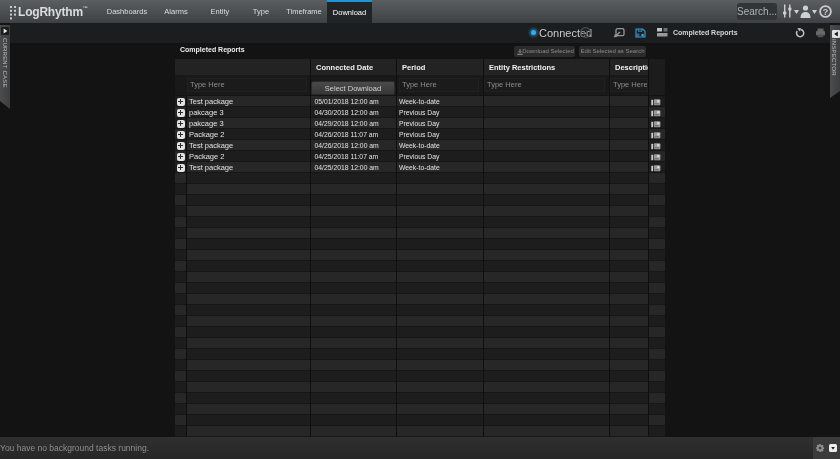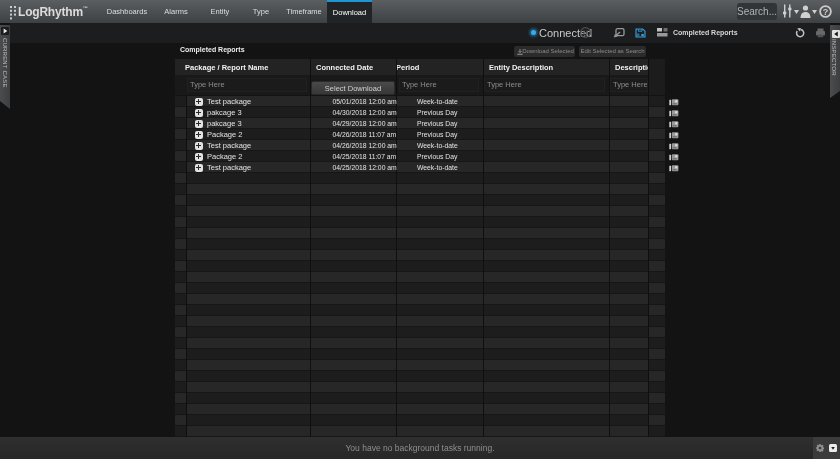--- a/index.html
+++ b/index.html
@@ -60,35 +60,35 @@
     #1d1d1d 11px, #1d1d1d 21px, #161616 21px, #161616 22px); }
 #gexp { position:absolute; left:0; top:37px; width:11px; height:341px;
   background:repeating-linear-gradient(180deg,
     #1d1d1d 0px, #1d1d1d 10px, #161616 10px, #161616 11px,
     #272727 11px, #272727 21px, #161616 21px, #161616 22px); }
 #gico { position:absolute; left:473px; top:37px; width:17px; height:341px;
   background:repeating-linear-gradient(180deg,
     #1d1d1d 0px, #1d1d1d 10px, #161616 10px, #161616 11px,
     #272727 11px, #272727 21px, #161616 21px, #161616 22px); }
 .vsep { position:absolute; top:0; width:1px; background:#0f0f0f; }
-.drow { position:absolute; left:18px; width:490px; height:11px;text-align:right; }
+.drow { position:absolute; left:0; width:490px; height:11px;text-align:right; }
 .drow span { position:absolute; top:0; height:11px; line-height:11.5px;
   font-size:7.5px; color:#e2e2e2; white-space:nowrap; }
 .drow span.num { font-size:6.8px; line-height:11.8px; }
 .expico { position:absolute; left:1.5px; width:8px; height:8px;
   background:#e3e3e3; border-radius:2px; }
 .expico::before { content:""; position:absolute; left:3.25px; top:1.5px; width:1.5px;
   height:5px; background:#2a2a2a; }
 .expico::after { content:""; position:absolute; left:1.5px; top:3.25px; width:5px;
   height:1.5px; background:#2a2a2a; }
 
 #bottom { position:absolute; left:0; top:437px; width:840px; height:22px;
   background:linear-gradient(180deg,#2f2f2f,#272727); }
 #bottom .msg { position:absolute; left:0; top:0; width:840px; height:22px;
-  line-height:22px; text-align:center; color:#8f8f8f; font-size:8.5px; }
+  line-height:22px; text-align:left; color:#8f8f8f; font-size:8.5px; }
 #bbox { position:absolute; left:813px; top:437px; width:27px; height:22px;
   background:#3b3b3b; }
 </style></head><body>
 <div id="nav"></div>
 <svg class="abs" style="left:10px;top:5px" width="8" height="15" viewBox="0 0 8 15">
     <g fill="#cccccc">
       <rect x="0" y="1" width="2" height="2"></rect>
       <rect x="0" y="4.8" width="2" height="2"></rect>
       <rect x="0" y="8.6" width="2" height="2"></rect>
       <rect x="0" y="12.4" width="2" height="2"></rect>
@@ -179,24 +179,23 @@
     <div class="vtext">INSPECTOR</div>
   </div>
 <div id="title">Completed Reports</div>
 <div class="pbtn" style="left:514px;width:61px;padding-left:7px"><svg class="abs" style="left:3px;top:2.5px" width="6" height="6" viewBox="0 0 6 6">
       <path d="M3 0 L3 3 M1.5 2 L3 3.7 L4.5 2" stroke="#8a8a8a" stroke-width="1" fill="none"></path>
       <rect x="0.3" y="4.7" width="5.4" height="1.2" fill="#8a8a8a"></rect>
     </svg>Download Selected</div>
 <div class="pbtn" style="left:579px;width:67px">Edit Selected as Search</div>
 <div id="grid">
 <div id="ghead">
-<div class="h" style="left:10px;width:127px">Package / Report Name</div>
 <div class="h" style="left:141px;width:78px">Connected Date</div>
-<div class="h" style="left:221px;width:79px">Period</div>
-<div class="h" style="left:314px;width:118px">Entity Description</div>
+<div class="h" style="left:227px;width:79px">Period</div>
+<div class="h" style="left:314px;width:118px">Entity Restrictions</div>
 <div class="h" style="left:440px;width:33px">Description</div>
 </div>
 <div id="glastcol"></div>
 <div id="gfilt">
 <div class="fin" style="left:12px;width:120px">Type Here</div>
 <div id="seltf">Select Download</div>
 <div class="fin" style="left:224px;width:80px">Type Here</div>
 <div class="fin" style="left:309px;width:121px">Type Here</div>
 <div class="fin" style="left:435px;width:38px">Type Here</div>
 </div>

